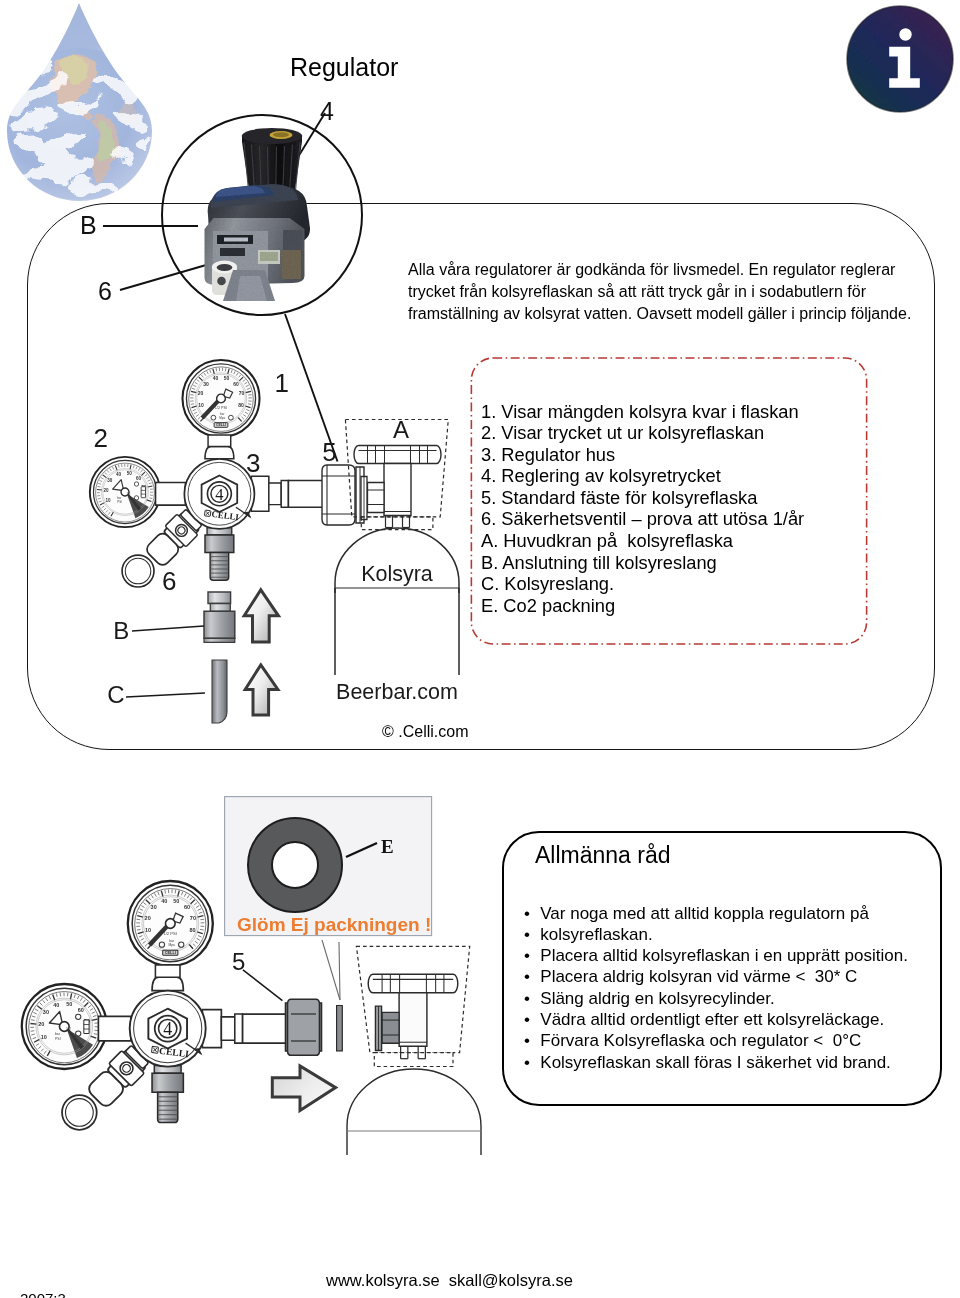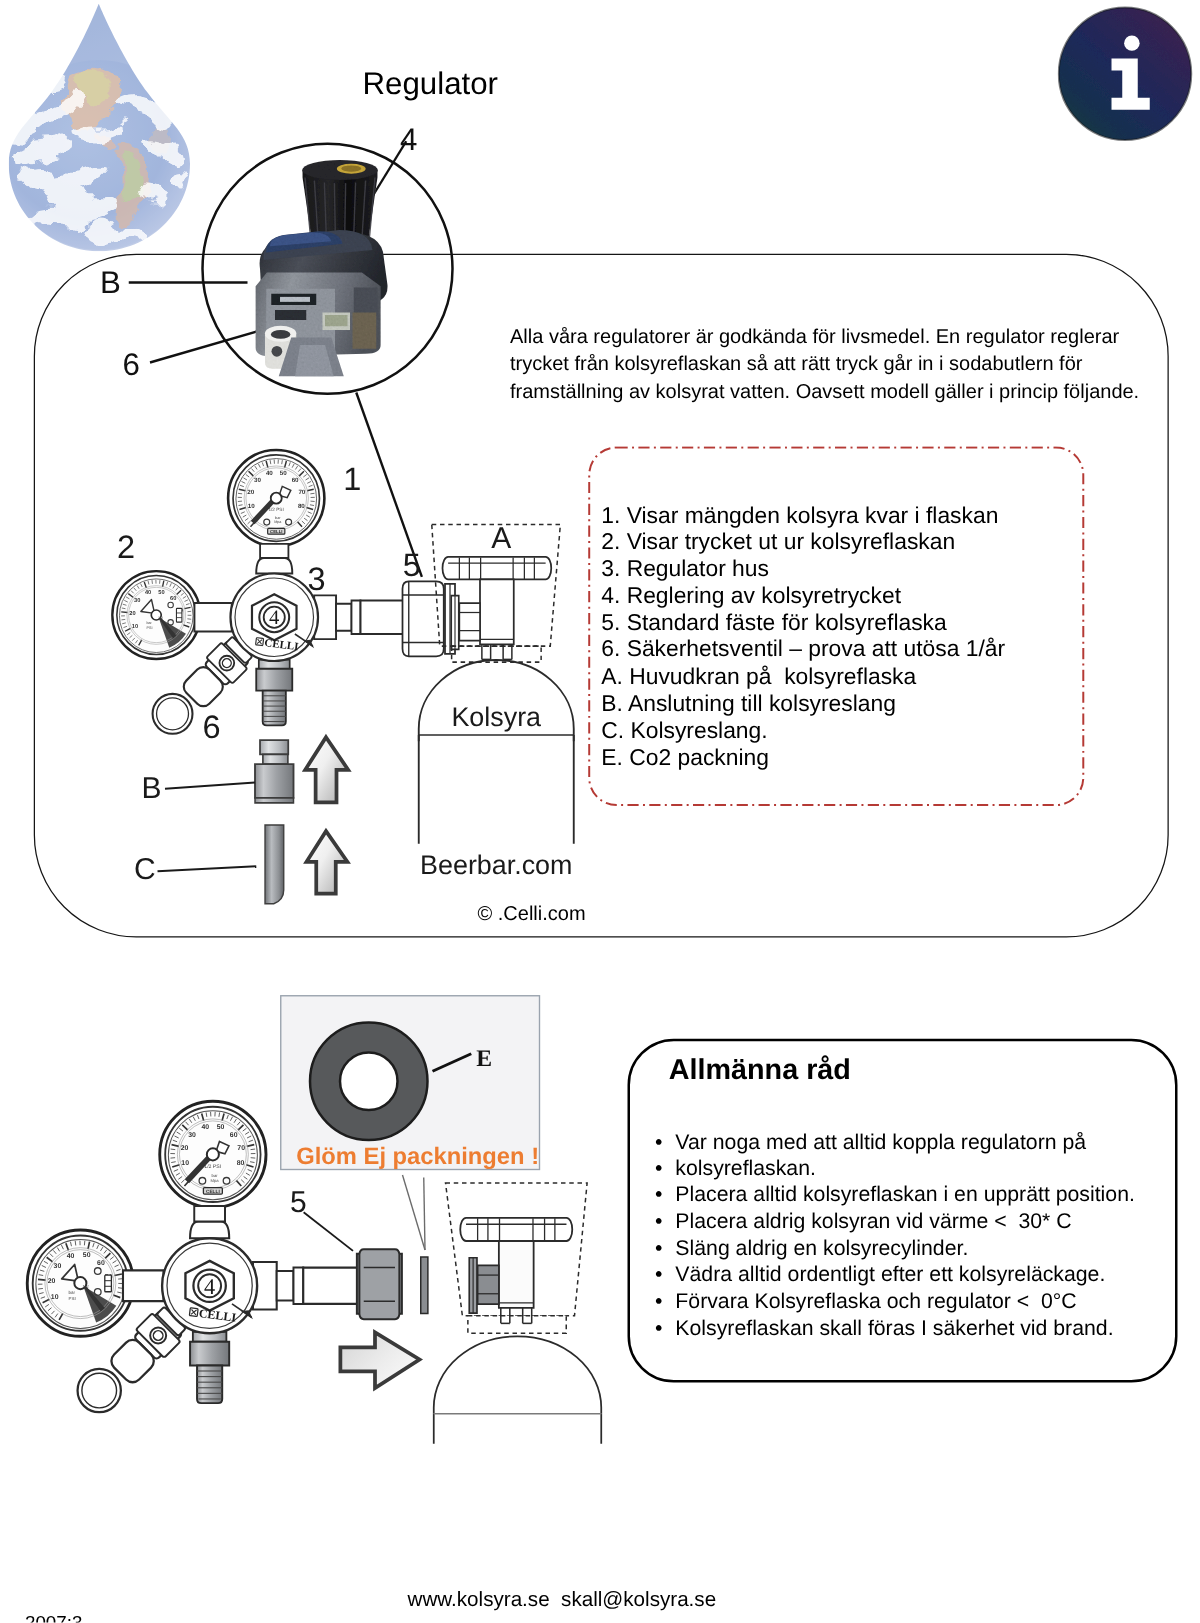--- a/index.html
+++ b/index.html
@@ -23,21 +23,21 @@
   
   #intro{left:408px;top:259px;width:505px;font-size:16px;line-height:22.1px;}
 
   
   #list-box{left:470px;top:357px;width:398px;height:288px;}
   #list-items{left:481px;top:386.5px;font-size:18.3px;line-height:21.6px;white-space:pre;margin-top:14px;}
 
   
   #rad-box{left:502px;top:831px;width:440px;height:275px;
            border:2px solid #000;border-radius:37px;box-sizing:border-box;}
-  #rad-title{left:535px;top:842px;font-size:23px;font-weight:bold;white-space:nowrap;}
+  #rad-title{left:535px;top:842px;font-size:23px;font-weight:normal;white-space:nowrap;}
   #rad-list{left:524px;top:902.5px;font-size:17px;line-height:21.3px;white-space:pre;}
   #rad-list .b{display:inline-block;width:16.3px;}
 
   
   #footer-ver{left:0px;top:1290px;font-size:15px;padding-left:20px;}
   #footer-url{left:326px;top:1271px;font-size:16.5px;white-space:pre;}
 
   
   #celli-copy{left:382px;top:723px;font-size:16px;white-space:pre;}
 </style>

